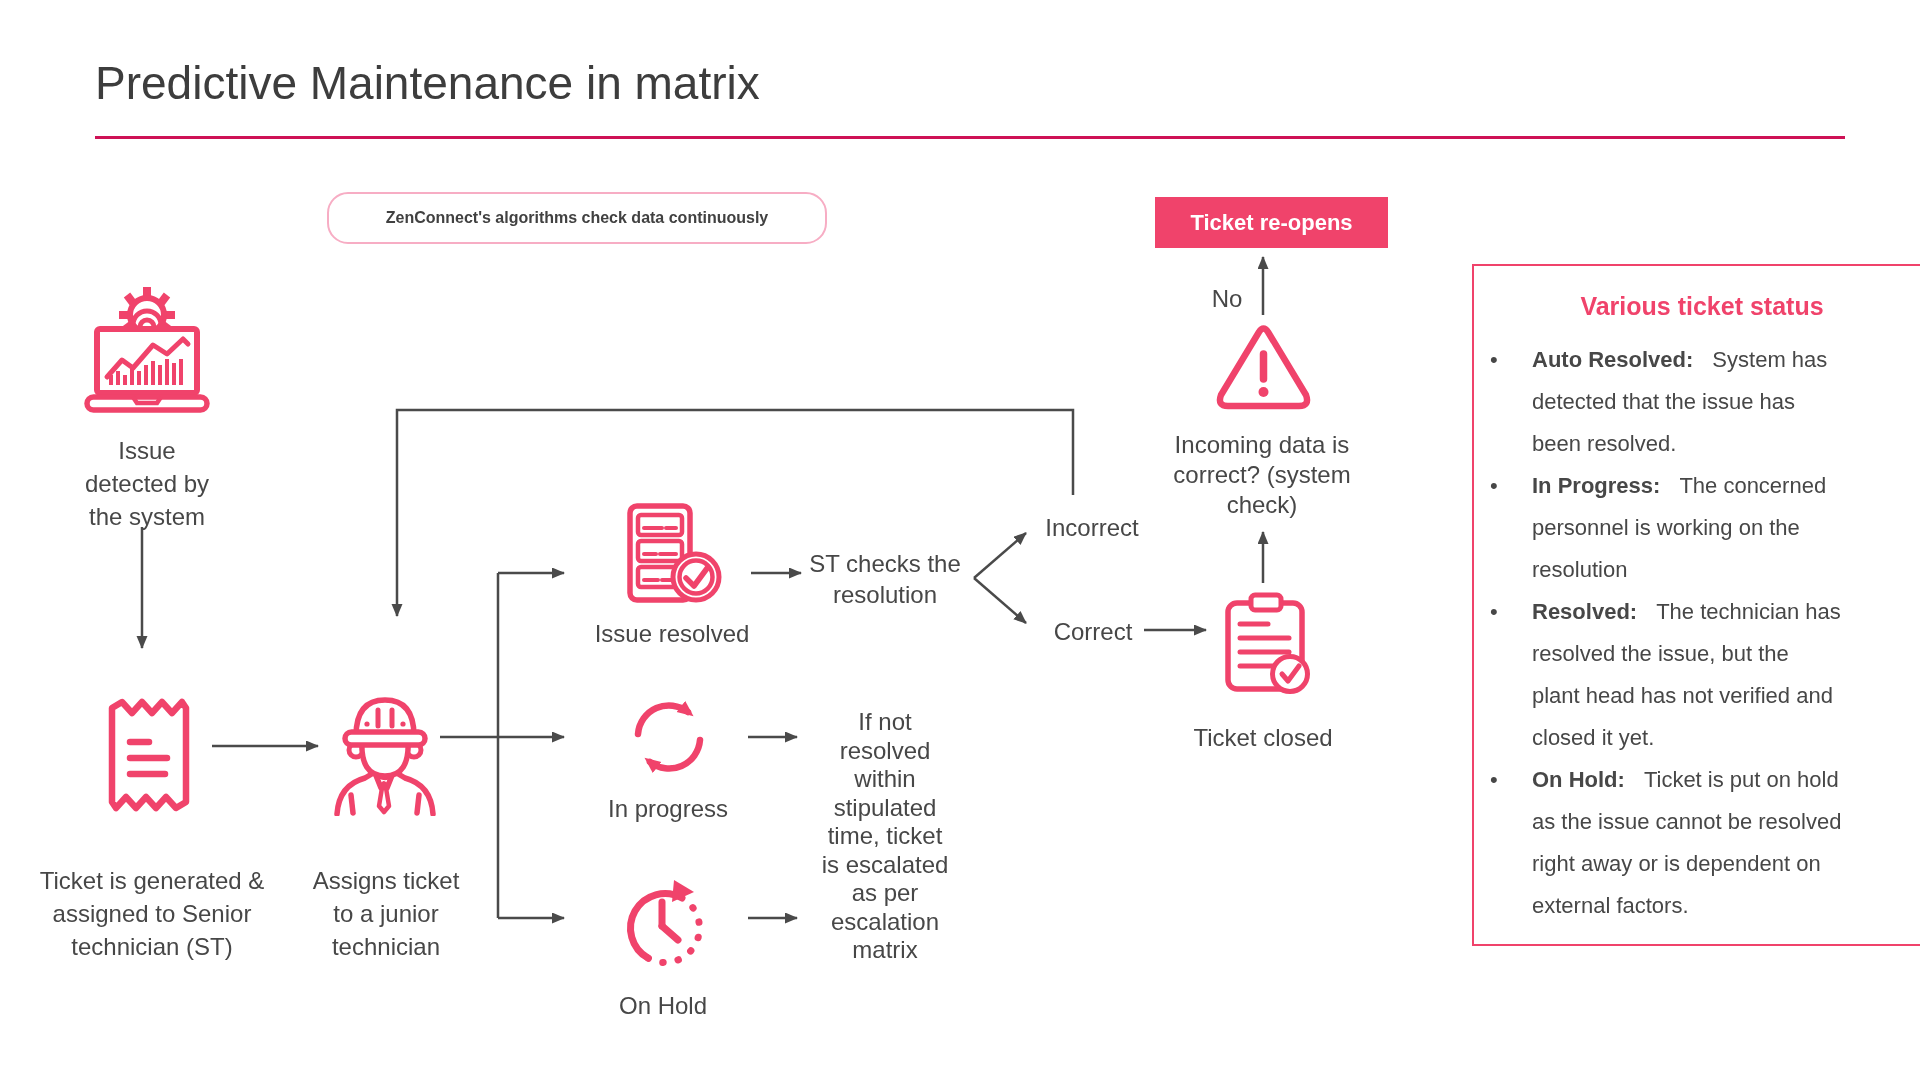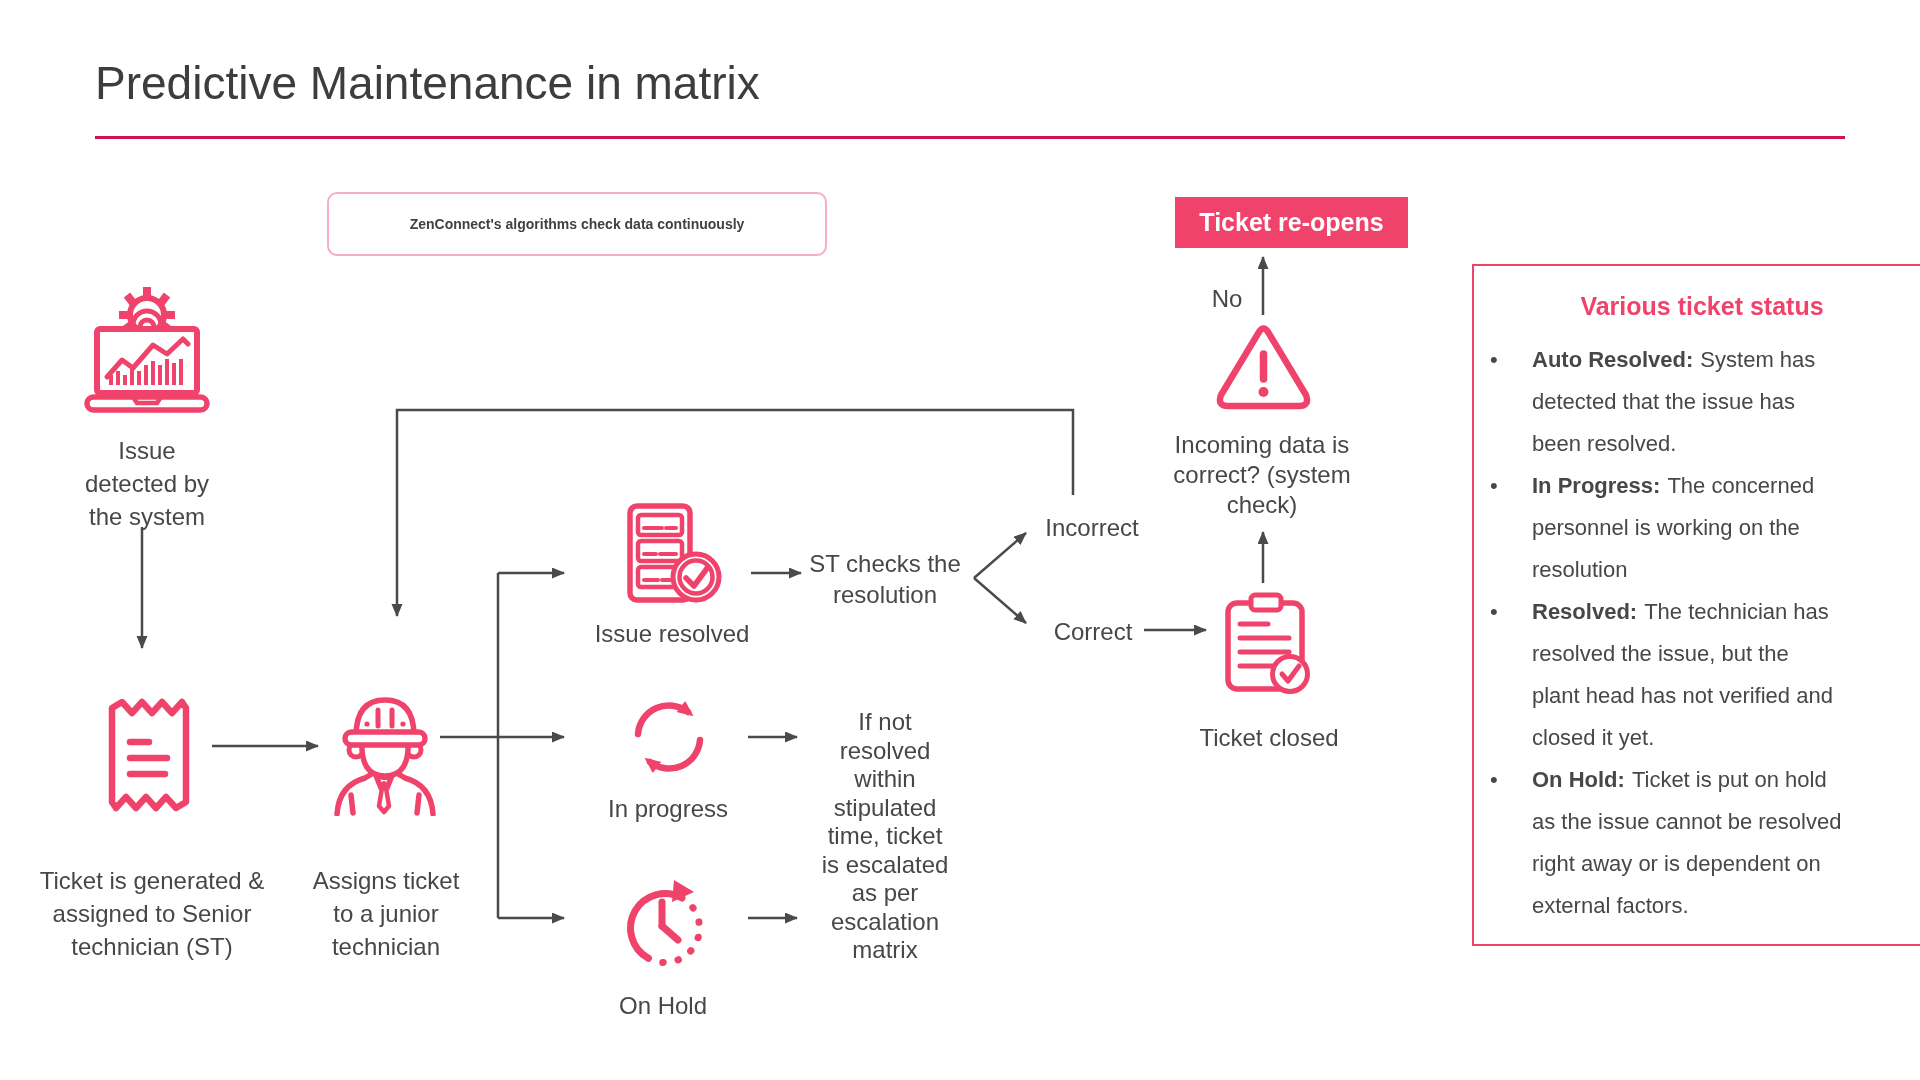--- a/index.html
+++ b/index.html
@@ -7,42 +7,42 @@
     position:relative;width:1920px;height:1080px;background:#ffffff;overflow:hidden;
     font-family:"Liberation Sans",sans-serif;color:#474747;
   }
   .page-title{
     position:absolute;left:95px;top:56px;font-size:46px;color:#3d3d3d;letter-spacing:0px;
   }
   .title-rule{
     position:absolute;left:95px;top:136px;width:1750px;height:3px;background:#ce1256;
   }
   .banner{
-    position:absolute;left:327px;top:192px;width:500px;height:64px;box-sizing:border-box;
-    border:2px solid #f7adc4;border-radius:10px;display:flex;align-items:center;justify-content:center;
-    font-weight:bold;font-size:14px;color:#414141;
+    position:absolute;left:327px;top:192px;width:500px;height:52px;box-sizing:border-box;
+    border:2px solid #f7adc4;border-radius:21px;display:flex;align-items:center;justify-content:center;
+    font-weight:bold;font-size:16px;color:#414141;
   }
   .reopens{
     position:absolute;left:1155px;top:197px;width:233px;height:51px;background:#f0436b;
-    display:flex;align-items:center;justify-content:center;color:#ffffff;font-weight:bold;font-size:25px;margin-left:20px;
+    display:flex;align-items:center;justify-content:center;color:#ffffff;font-weight:bold;font-size:22px;
   }
   .flow-label{
     position:absolute;transform:translateX(-50%);text-align:center;
     font-size:24px;line-height:32px;color:#474747;white-space:pre-line;
   }
   #lbl-issue-detected{left:147px;top:434px;line-height:33px;}
   #lbl-ticket-generated{left:152px;top:864px;line-height:33px;}
   #lbl-assigns{left:386px;top:864px;line-height:33px;}
   #lbl-issue-resolved{left:672px;top:618px;}
   #lbl-in-progress{left:668px;top:793px;}
   #lbl-on-hold{left:663px;top:990px;}
   #lbl-st-checks{left:885px;top:548px;line-height:31px;}
   #lbl-incorrect{left:1092px;top:512px;}
   #lbl-correct{left:1093px;top:616px;}
-  #lbl-ticket-closed{left:1263px;top:722px;margin-left:6px;}
+  #lbl-ticket-closed{left:1263px;top:722px;}
   #lbl-incoming{left:1262px;top:430px;line-height:30px;}
   #lbl-no{left:1227px;top:283px;}
   #lbl-escalation{left:885px;top:708px;line-height:28.5px;}
   .icon{position:absolute;}
   #icon-laptop{left:77px;top:283px;}
   #icon-receipt{left:103px;top:696px;}
   #icon-worker{left:329px;top:684px;}
   #icon-resolved{left:620px;top:500px;}
   #icon-progress{left:622px;top:690px;}
   #icon-onhold{left:618px;top:872px;}
@@ -54,21 +54,21 @@
     border:2px solid #f0436b;padding-top:26px;
   }
   .panel-title{
     text-align:center;color:#f0436b;font-weight:bold;font-size:25px;margin:0 0 18px 0;
   }
   .status-list{list-style:none;margin:0;padding:0;}
   .status-list li{
     position:relative;padding-left:58px;padding-right:10px;font-size:22px;line-height:42px;color:#474747;
   }
   .bullet{position:absolute;left:16px;top:0;font-size:22px;}
-  .term{font-weight:bold;margin-right:7px;}
+  .term{font-weight:bold;margin-right:19px;}
   .desc{white-space:pre-line;}
 </style>
 </head>
 <body>
 
 <div class="canvas">
 
   <div class="page-title">Predictive Maintenance in matrix</div>
   <div class="title-rule"></div>
 

